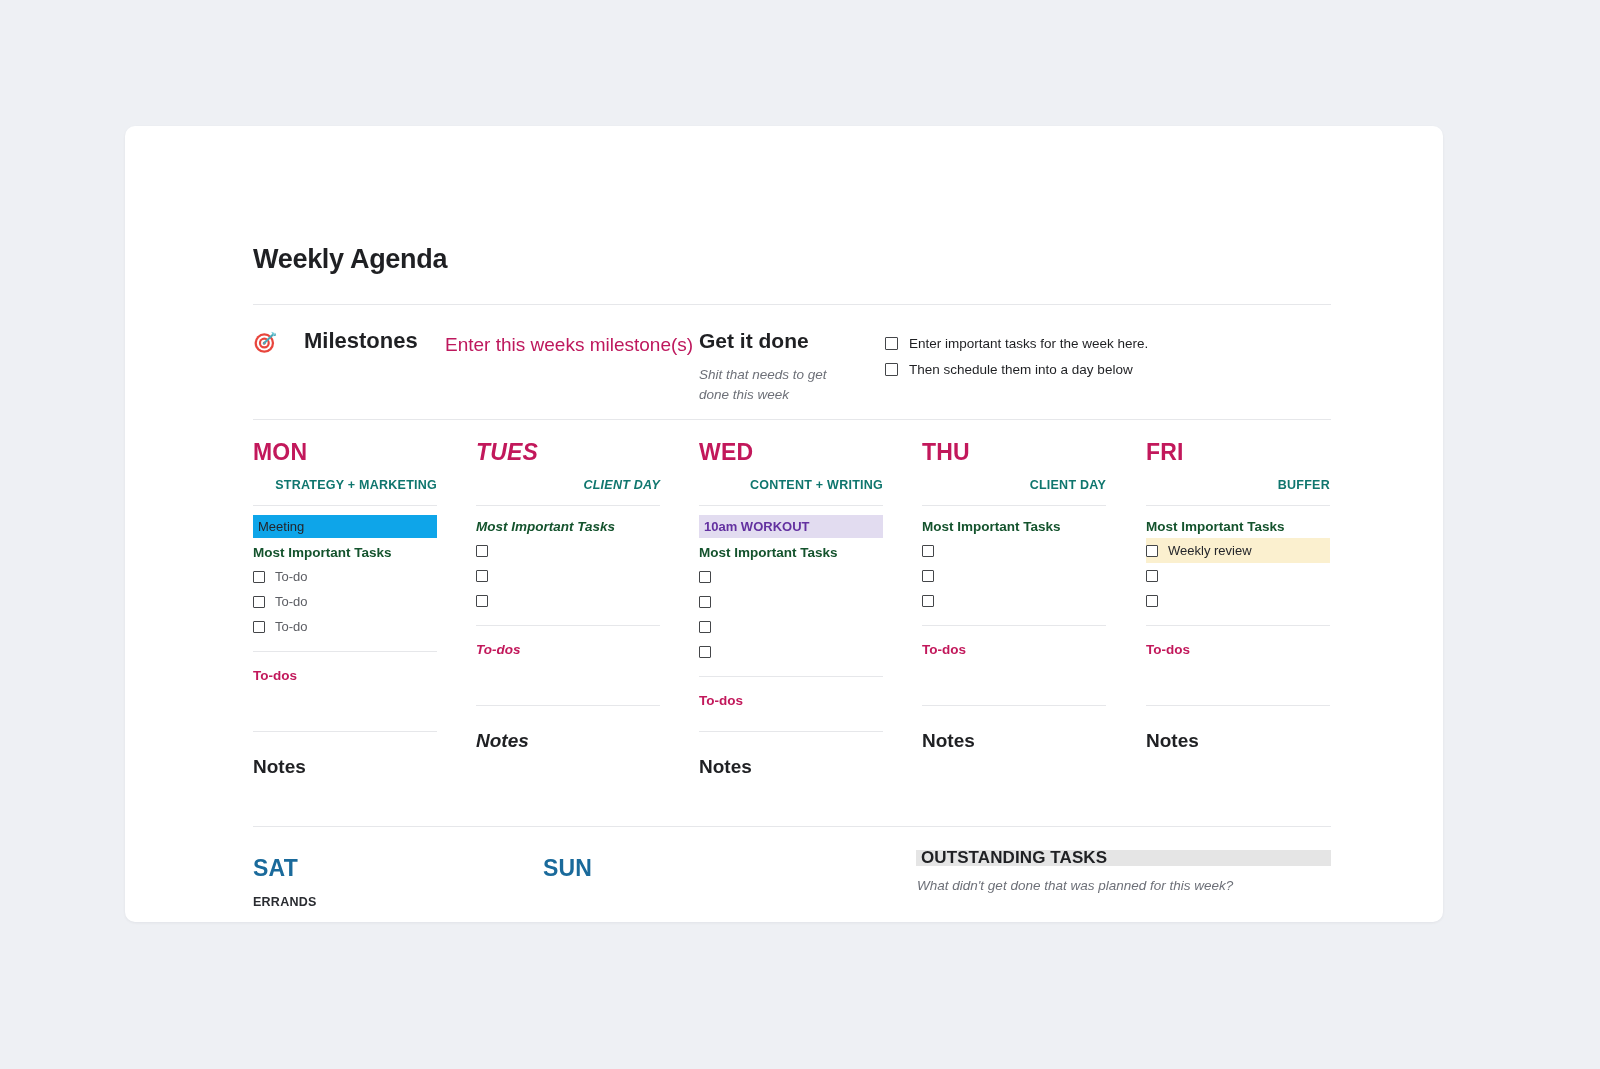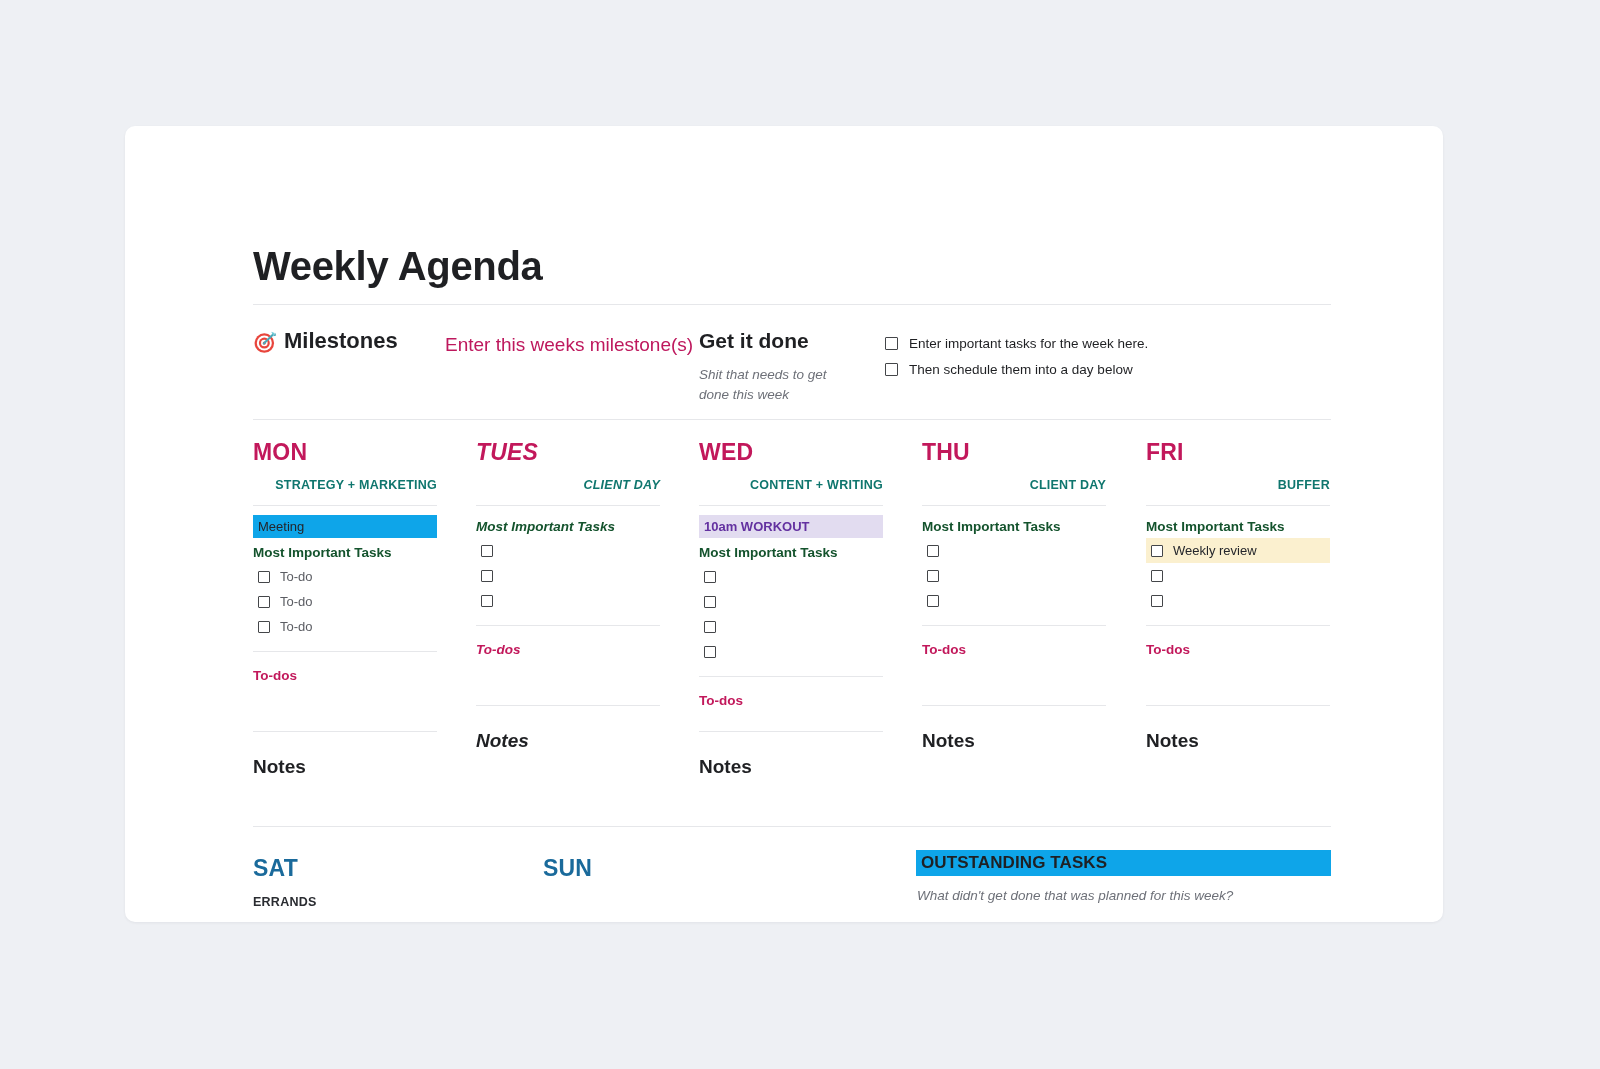--- a/index.html
+++ b/index.html
@@ -28,21 +28,21 @@
     position: absolute;
     left: 128px; top: 0px;
     width: 1078px;
     height: 100%;
   }
 
   
   .title {
     position: absolute;
     left: 0; top: 118px;
-    font-size: 40px;
+    font-size: 27px;
     font-weight: bold;
     color: #1f2023;
     letter-spacing: -0.3px;
     white-space: nowrap;
   }
   .rule {
     position: absolute;
     left: 0;
     width: 1078px;
     height: 1px;
@@ -50,21 +50,21 @@
   }
   .rule.r1 { top: 178px; }
   .rule.r2 { top: 293px; }
   .rule.r3 { top: 700px; }
 
   
   .hdr { position: absolute; top: 178px; left: 0; width: 1078px; height: 115px; }
 
   .milestones-wrap {
     position: absolute; left: 0px; top: 24px;
-    display: flex; align-items: center; gap: 6px;
+    display: flex; align-items: center; gap: 26px;
   }
   .target-icon { width: 25px; height: 25px; display: block; }
   .milestones-label {
     font-size: 22px; font-weight: bold; color: #1f2023; white-space: nowrap;
   }
   .milestone-hint {
     position: absolute; left: 192px; top: 30px;
     font-size: 19px; color: #be185d; white-space: nowrap;
   }
 
@@ -135,21 +135,20 @@
 
   .mit {
     margin-top: 7px;
     font-size: 13.5px; font-weight: bold; color: #14532d; white-space: nowrap;
   }
   .mit.nogap { margin-top: 13px; }
 
   .task-row {
     display: flex; align-items: center; gap: 10px;
     height: 25px;
-    padding-left: 5px;
   }
   .task-row.hl { background: #fbf0cf; }
   .task-row .txt { font-size: 13px; color: #5b5d63; white-space: nowrap; }
   .task-row .txt.dark { color: #24262b; }
 
   .todos {
     font-size: 13.5px; font-weight: bold; color: #c2185b; white-space: nowrap;
   }
   .notes {
     font-size: 19px; font-weight: bold; color: #1f2023; white-space: nowrap;
@@ -166,22 +165,22 @@
     color: #1a6a9b; white-space: nowrap;
   }
   .wk-theme {
     margin-top: 13px;
     font-size: 12.5px; font-weight: bold; letter-spacing: 0.25px;
     color: #2a2c31; white-space: nowrap;
   }
   .outstanding { position: absolute; left: 663px; top: 0; width: 415px; }
   .out-bar {
     margin-top: 24px;
-    background: #0ea5e9;
-    height: 26px;
+    background: #e5e5e5;
+    height: 16px;
     display: flex; align-items: center;
     padding: 0 5px;
   }
   .out-bar .t {
     font-size: 17px; font-weight: bold; color: #1f2023; letter-spacing: 0.1px;
     white-space: nowrap;
   }
   .out-sub {
     margin-top: 12px; padding-left: 1px;
     font-size: 13.5px; font-style: italic; color: #6d7078; white-space: nowrap;

